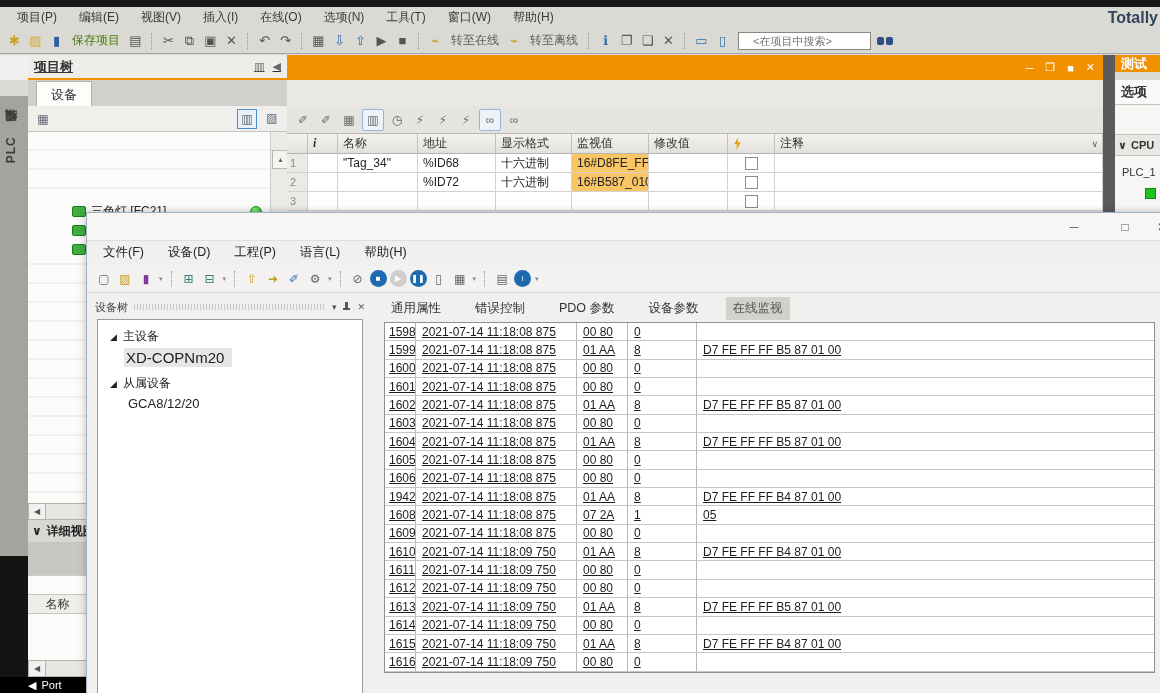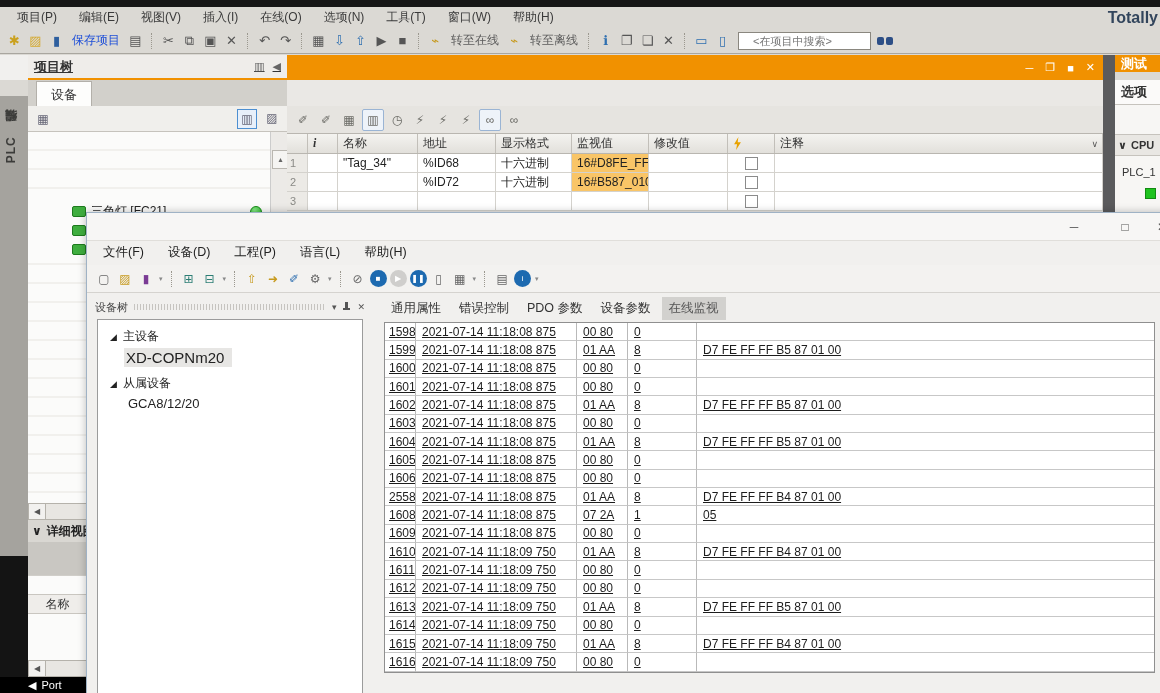--- a/index.html
+++ b/index.html
@@ -10,21 +10,21 @@
   .menubar{position:absolute;left:0;top:7px;width:1160px;height:21px;background:#dbd9d4;display:flex;align-items:center;padding-left:6px;box-sizing:border-box;}
   .mi{padding:0 11px;color:#3a3a3a;cursor:default;}
   .branding{position:absolute;right:2px;top:2px;font-size:16px;font-weight:bold;color:#32455c;}
   .toolbar{position:absolute;left:0;top:28px;width:1160px;height:26px;background:#dbd9d4;border-bottom:1px solid #a9a69f;display:flex;align-items:center;padding-left:5px;box-sizing:border-box;gap:2px;}
   .ti{display:inline-flex;width:19px;height:19px;align-items:center;justify-content:center;font-size:13px;color:#555;border-radius:2px;}
   .ic-new{color:#caa11e;}
   .ic-open{color:#d5a92f;}
   .ic-save{color:#2e5f9e;}
   .ic-blue{color:#2e6fb0;}
   .ic-gold{color:#c79a1e;}
-  .tlabel{color:#1d4ed8;padding:0 4px;}
+  .tlabel{color:#4d7c0f;padding:0 4px;}
   .tlabel.gray{color:#5a5a5a;}
   .tsep{width:1px;height:16px;border-left:1px dotted #9b988f;margin:0 4px;}
   .searchbox{width:103px;height:16px;font-size:11px;border:1px solid #8a877f;background:#fff;margin:1px 4px;padding:0 14px;font-family:inherit;color:#555;}
   .binoc{position:relative;width:16px;height:12px;}
   .binoc::before,.binoc::after{content:"";position:absolute;top:2px;width:7px;height:8px;background:#2d4f86;border-radius:2px;}
   .binoc::before{left:0;} .binoc::after{right:0;}
   
   .gap-tl{position:absolute;left:0;top:55px;width:28px;height:25px;background:#f1f0ee;}
   .tree-header{position:absolute;left:28px;top:55px;width:259px;height:25px;background:#efedea;border-bottom:2px solid #f19100;box-sizing:border-box;display:flex;align-items:center;padding:0 6px;font-weight:bold;font-size:13px;color:#333;text-decoration:underline;}
   .tree-header .hicons{margin-left:auto;display:flex;gap:8px;color:#666;font-size:11px;}
@@ -106,21 +106,21 @@
   .pin{position:relative;width:9px;height:10px;}
   .pin::before{content:"";position:absolute;left:3px;top:0;width:3px;height:6px;background:#555;}
   .pin::after{content:"";position:absolute;left:1px;top:6px;width:7px;height:2px;background:#555;}
   .treebox{position:absolute;left:10px;top:106px;width:266px;height:390px;background:#fff;border:1px solid #9b9b9b;box-sizing:border-box;}
   .tb-row{display:flex;align-items:center;gap:6px;padding-left:12px;margin-top:8px;font-size:12px;color:#222;}
   .tb-tri{font-size:9px;color:#222;}
   .tb-master{margin:3px 0 0 26px;font-size:15px;color:#222;}
   .tb-master .sel{background:#e7e6e4;padding:1px 8px 1px 2px;display:inline-block;}
   .tb-slave{margin:4px 0 0 30px;font-size:13px;color:#222;}
   
-  .ov-tabs{position:absolute;left:297px;top:84px;display:flex;gap:4px;font-size:12.5px;color:#333;}
+  .ov-tabs{position:absolute;left:297px;top:84px;display:flex;gap:20px;font-size:12.5px;color:#333;}
   .tab{padding:3px 7px;cursor:default;white-space:nowrap;}
   .tab.active{background:#d2d1ce;color:#555;}
   .ctable{position:absolute;left:297px;top:109px;width:771px;background:#fff;border:1px solid #8f8f8f;box-sizing:border-box;}
   .chead,.crow{display:grid;grid-template-columns:31px 161px 51px 69px 1fr;}
   .chead{height:21px;border-bottom:1px solid #9a9a9a;font-size:12.5px;color:#222;}
   .chead>div{display:flex;align-items:center;justify-content:center;border-right:1px solid #b3b3b3;overflow:hidden;white-space:nowrap;}
   .chead>div:last-child{border-right:none;}
   .crow{height:18.35px;font-size:12px;color:#1d1d1d;text-decoration:underline;}
   .crow>div{border-right:1px solid #b9b9b9;border-bottom:1px solid #c7c7c7;display:flex;align-items:center;padding-left:6px;overflow:hidden;white-space:nowrap;box-sizing:border-box;}
   .crow>div:first-child{padding-left:4px;}
@@ -502,21 +502,21 @@
 
           <div class="crow">
             <div>1606</div>
             <div>2021-07-14 11:18:08 875</div>
             <div>00 80</div>
             <div>0</div>
             <div></div>
           </div>
 
           <div class="crow">
-            <div>2558</div>
+            <div>1942</div>
             <div>2021-07-14 11:18:08 875</div>
             <div>01 AA</div>
             <div>8</div>
             <div>D7 FE FF FF B4 87 01 00</div>
           </div>
 
           <div class="crow">
             <div>1608</div>
             <div>2021-07-14 11:18:08 875</div>
             <div>07 2A</div>

